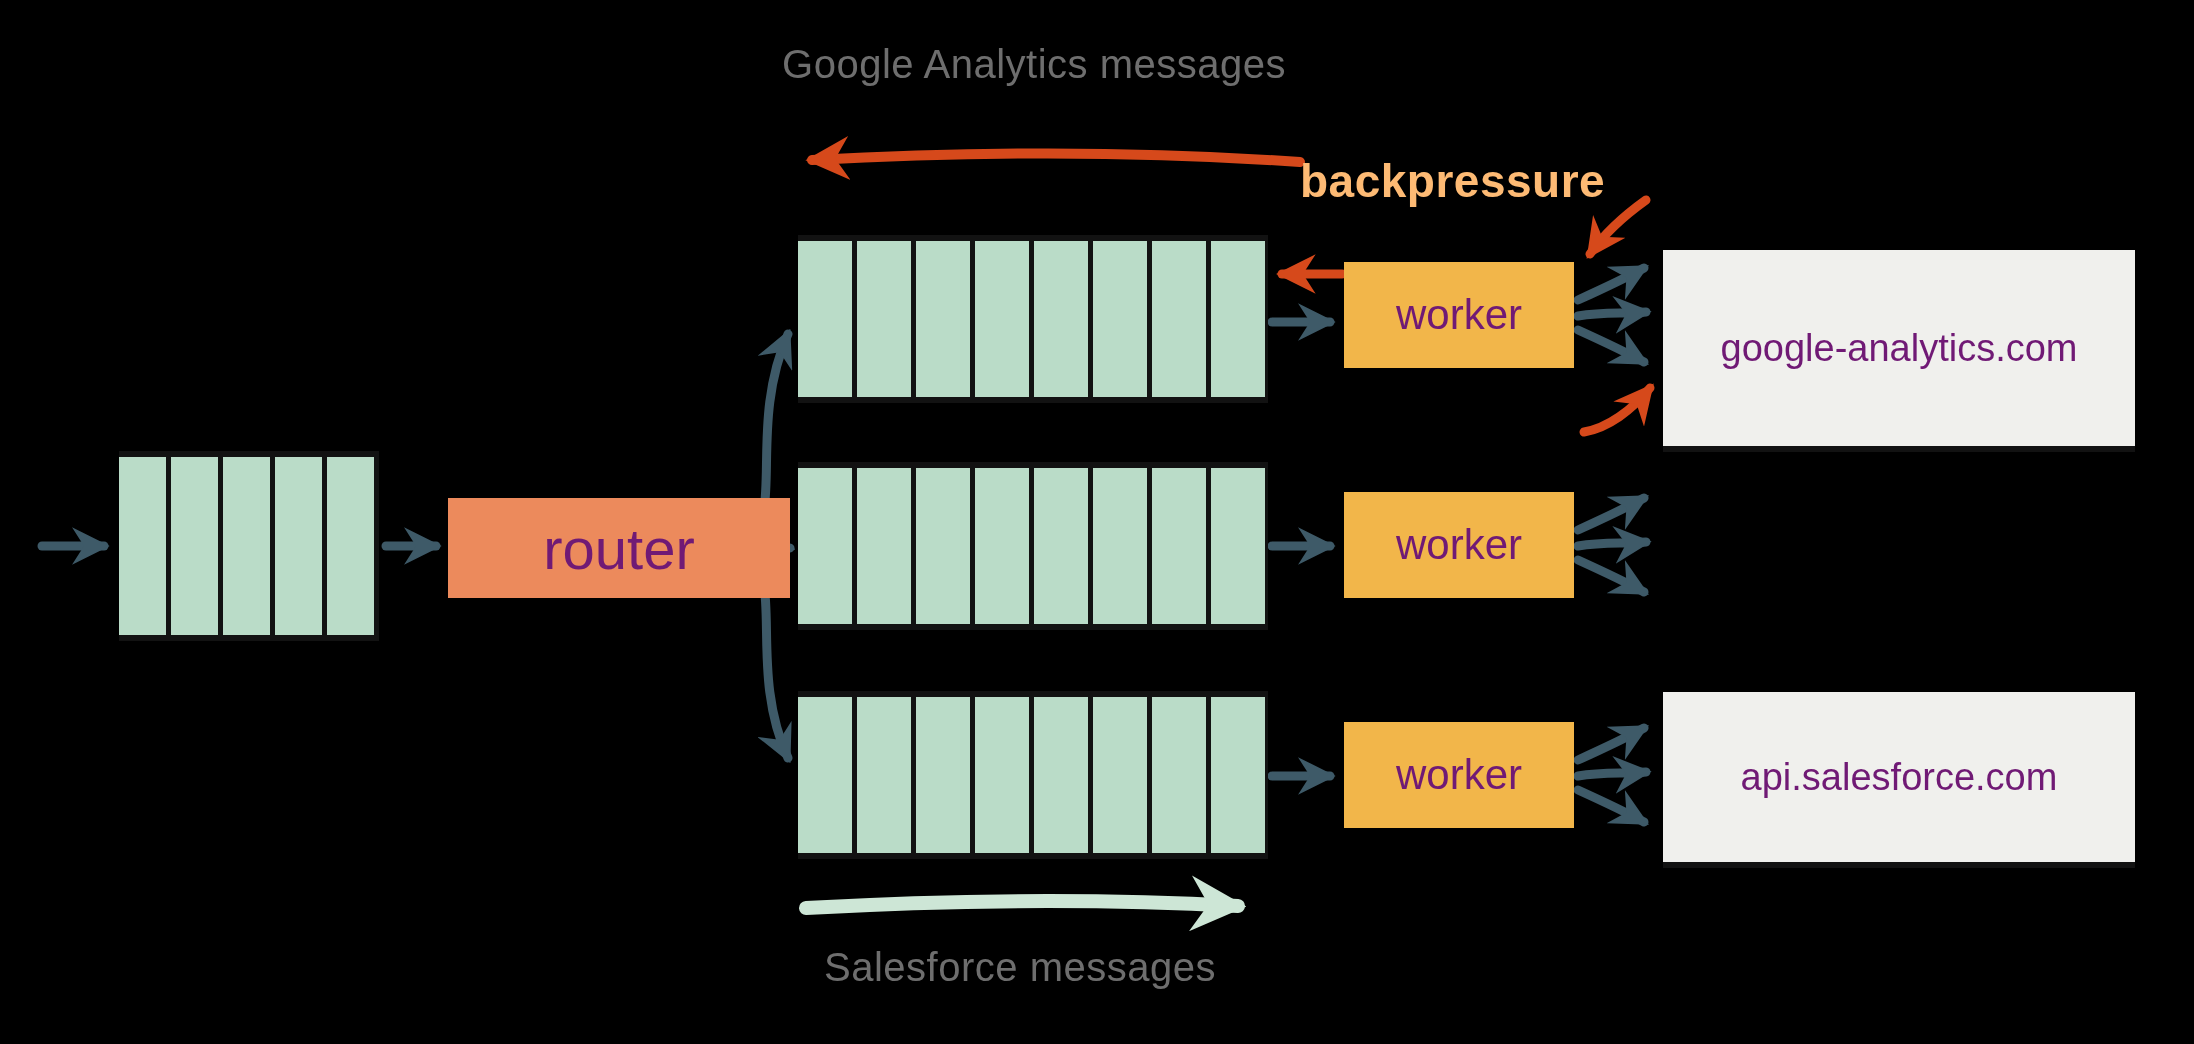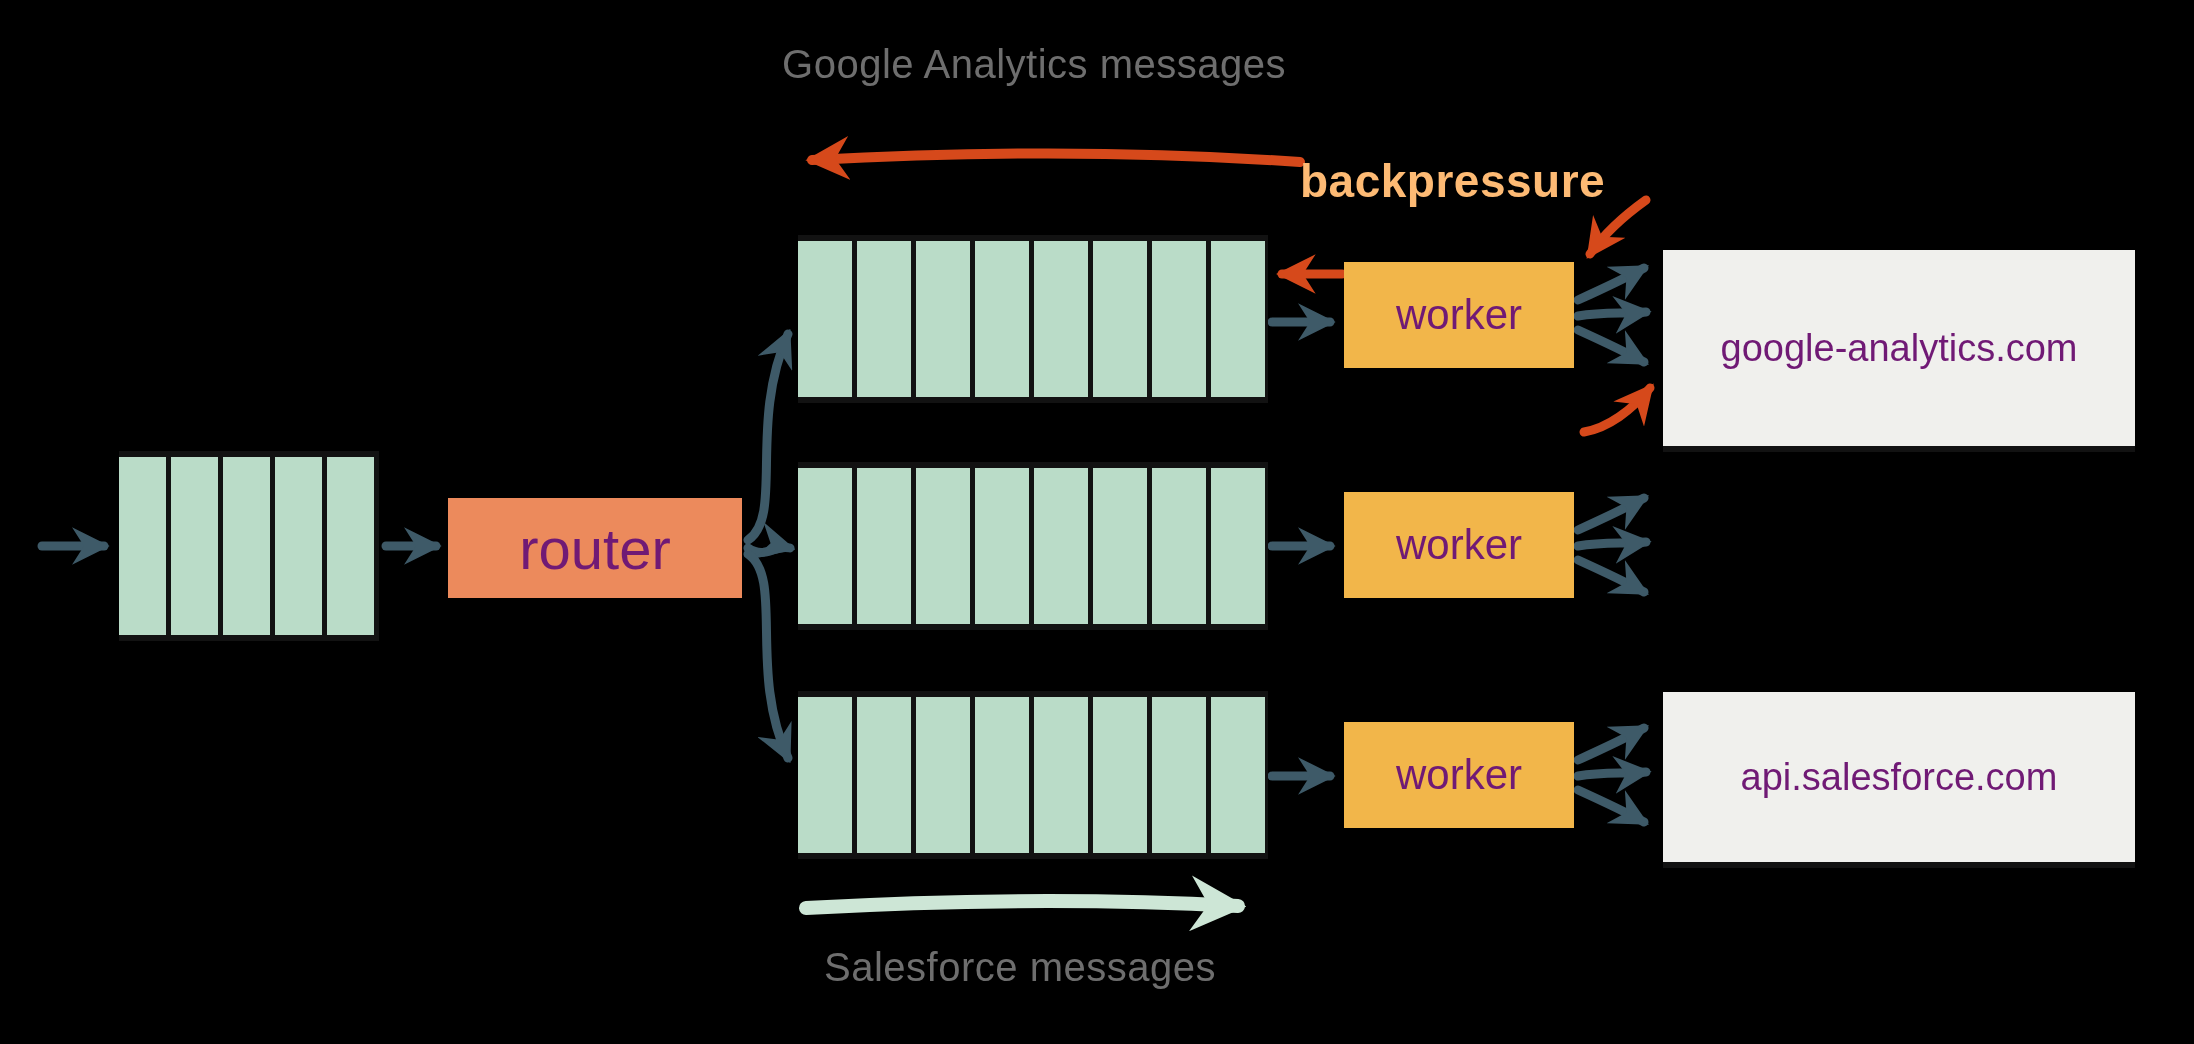--- a/index.html
+++ b/index.html
@@ -101,21 +101,21 @@
 
     <path d="M 806 908 C 950 900 1090 898 1238 906" stroke="#cde6d6" stroke-width="14" fill="none" stroke-linecap="round" marker-end="url(#mMint)"></path>
   </svg>
 
   <div class="abs label" style="left:654px;top:42px;width:760px;">Google Analytics messages</div>
 
   <div class="abs backpressure-label" style="left:1300px;top:154px;">backpressure</div>
 
   <div class="abs queue small" style="left:119px;top:451px;width:260px;height:190px;"></div>
 
-  <div class="abs box router-box" style="left:448px;top:498px;width:294px;height:100px;">
+  <div class="abs box router-box" style="left:448px;top:498px;width:342px;height:100px;">
     <span>router</span>
   </div>
 
   <div class="abs queue" style="left:798px;top:235px;width:470px;height:168px;"></div>
   <div class="abs queue" style="left:798px;top:462px;width:470px;height:168px;"></div>
   <div class="abs queue" style="left:798px;top:691px;width:470px;height:168px;"></div>
 
   <div class="abs box worker-box" style="left:1344px;top:262px;width:230px;height:106px;">
     <span>worker</span>
   </div>

